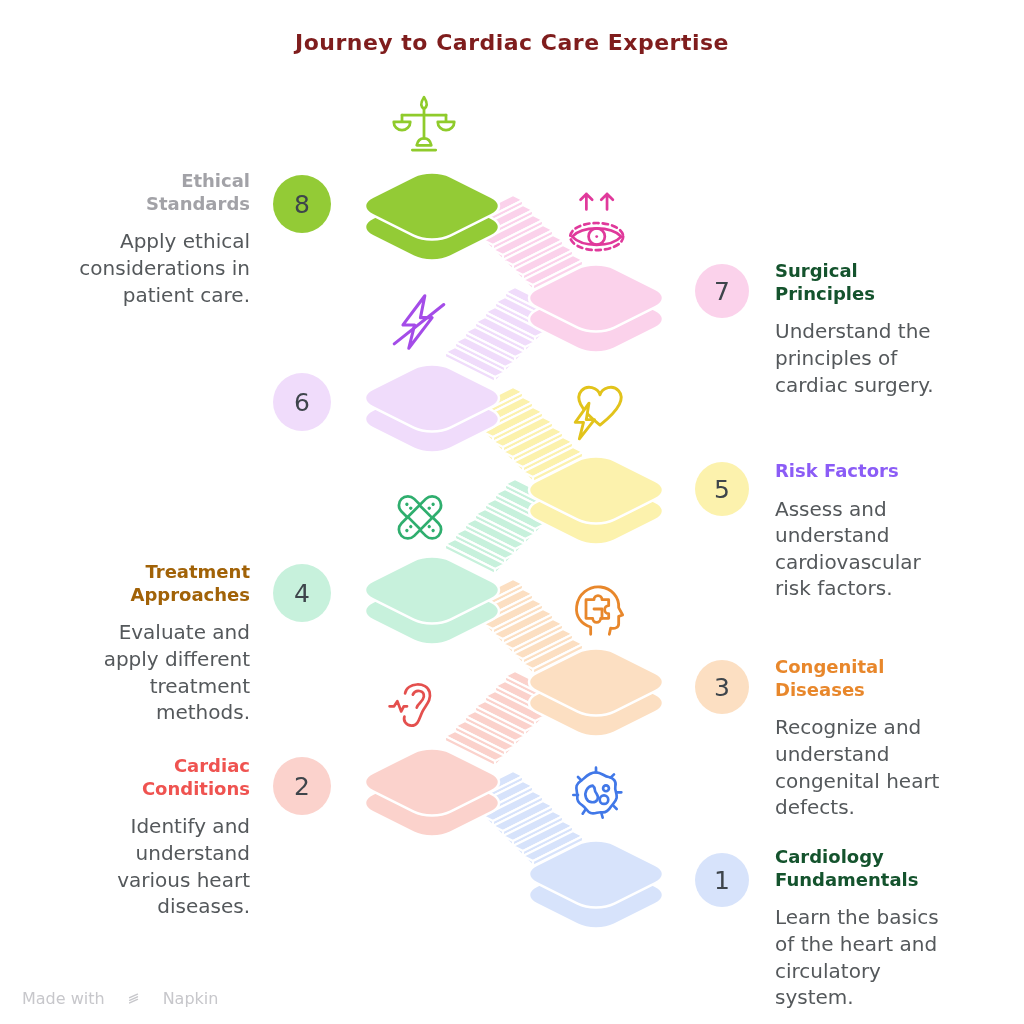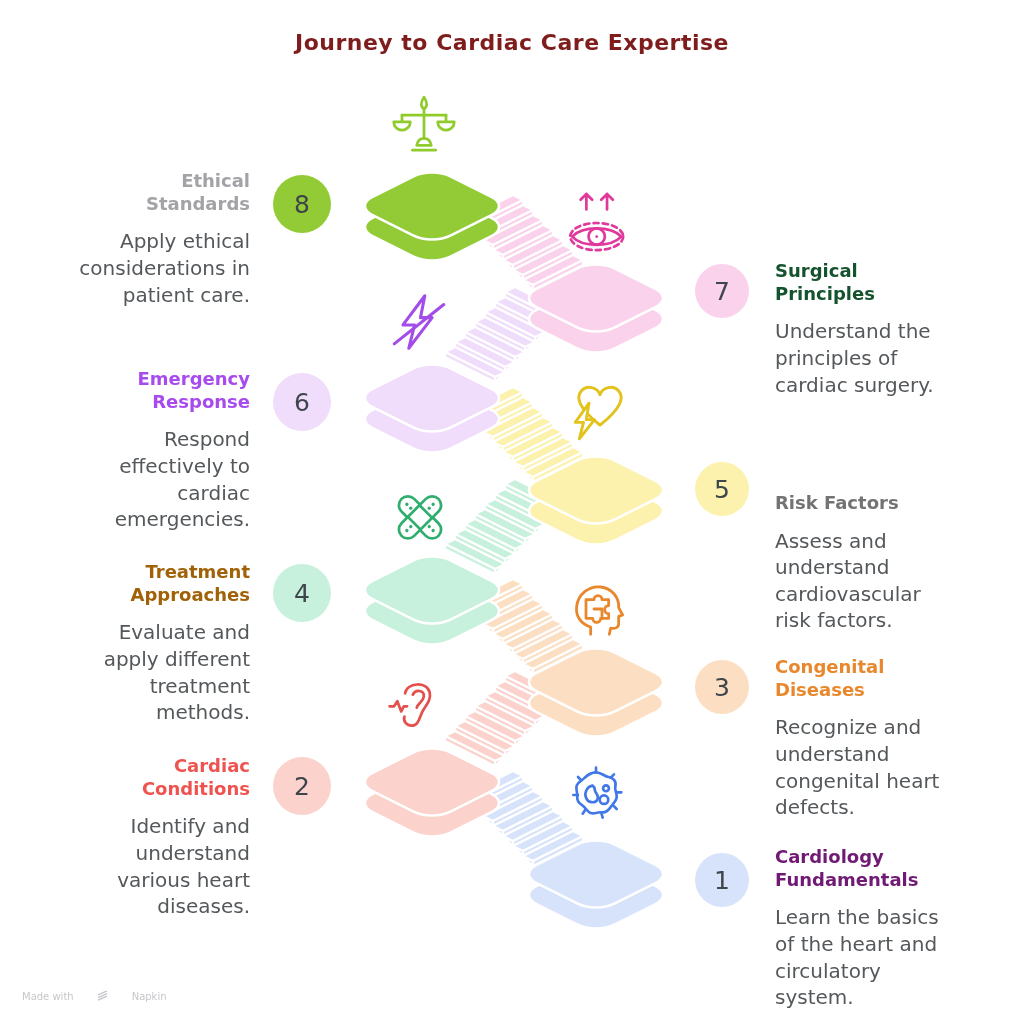--- a/index.html
+++ b/index.html
@@ -16,21 +16,21 @@
   .step-block{position:absolute;}
   .sl{width:215px;text-align:right;left:35px;}
   .sr{width:185px;text-align:left;left:775px;}
   .step-title{font-size:18px;font-weight:bold;line-height:1.26;margin:0 0 13px 0;}
   .sl .step-title{width:150px;margin-left:auto;}
   .sr .step-title{max-width:152px;}
   .step-desc{font-size:20px;line-height:1.33;margin:0;}
   .sl .step-desc{width:172px;margin-left:auto;}
   .sr .step-desc{max-width:174px;}
   .watermark{position:absolute;left:22px;top:989px;display:flex;align-items:center;gap:22px;
-             font-size:10px;}
+             font-size:16px;}
   .watermark svg{display:block;}
 </style>
 </head>
 <body>
 
 <div class="stage">
 
   <div class="title">Journey to Cardiac Care Expertise</div>
 
   <svg id="stairs-svg" class="stairs" width="1024" height="1024" viewBox="0 0 1024 1024" xmlns="http://www.w3.org/2000/svg">
@@ -246,47 +246,43 @@
       <span>2</span>
     </div>
   <div class="num num-r" style="top: 853px; color: rgb(62, 69, 75); background-color: rgb(215, 227, 251);">
       <span>1</span>
     </div>
 
   <div class="step-block sl" style="top:170px;">
     <div class="step-title" style="color: rgb(162, 162, 167);">Ethical Standards</div>
     <div class="step-desc" style="color: rgb(84, 88, 91);">Apply ethical considerations in patient care.</div>
   </div>
-  <div class="step-block sl" style="top:368px;">
-    <div class="step-title" style="color: rgb(167, 75, 239);">Emergency Response</div>
-    <div class="step-desc" style="color: rgb(84, 88, 91);">Respond effectively to cardiac emergencies.</div>
-  </div>
   <div class="step-block sl" style="top:561px;">
     <div class="step-title" style="color: #a16207;">Treatment Approaches</div>
     <div class="step-desc" style="color: rgb(84, 88, 91);">Evaluate and apply different treatment methods.</div>
   </div>
   <div class="step-block sl" style="top:755px;">
     <div class="step-title" style="color: rgb(239, 83, 80);">Cardiac Conditions</div>
     <div class="step-desc" style="color: rgb(84, 88, 91);">Identify and understand various heart diseases.</div>
   </div>
 
   <div class="step-block sr" style="top:260px;">
     <div class="step-title" style="color: #14532d;">Surgical Principles</div>
     <div class="step-desc" style="color: rgb(84, 88, 91);">Understand the principles of cardiac surgery.</div>
   </div>
   <div class="step-block sr" style="top:460px;">
-    <div class="step-title" style="color: #737373; margin-top: 32px;">Risk Factors</div>
+    <div class="step-title" style="color: #8b5cf6;">Risk Factors</div>
     <div class="step-desc" style="color: rgb(84, 88, 91);">Assess and understand cardiovascular risk factors.</div>
   </div>
   <div class="step-block sr" style="top:656px;">
     <div class="step-title" style="color: rgb(232, 135, 43);">Congenital Diseases</div>
     <div class="step-desc" style="color: rgb(84, 88, 91);">Recognize and understand congenital heart defects.</div>
   </div>
   <div class="step-block sr" style="top:846px;">
-    <div class="step-title" style="color: #701a75;">Cardiology Fundamentals</div>
+    <div class="step-title" style="color: #14532d;">Cardiology Fundamentals</div>
     <div class="step-desc" style="color: rgb(84, 88, 91);">Learn the basics of the heart and circulatory system.</div>
   </div>
 
   <div class="watermark" style="color: rgb(199, 199, 203);">
     <span>Made with</span>
     <svg width="14" height="14" viewBox="0 0 16 16" fill="none" stroke="currentColor" stroke-width="1.6" stroke-linecap="round">
       <path d="M3 6.5 L12 2.5 M3 9.5 L12 5.5 M3 12.5 L12 8.5"></path>
     </svg>
     <span>Napkin</span>
   </div>

